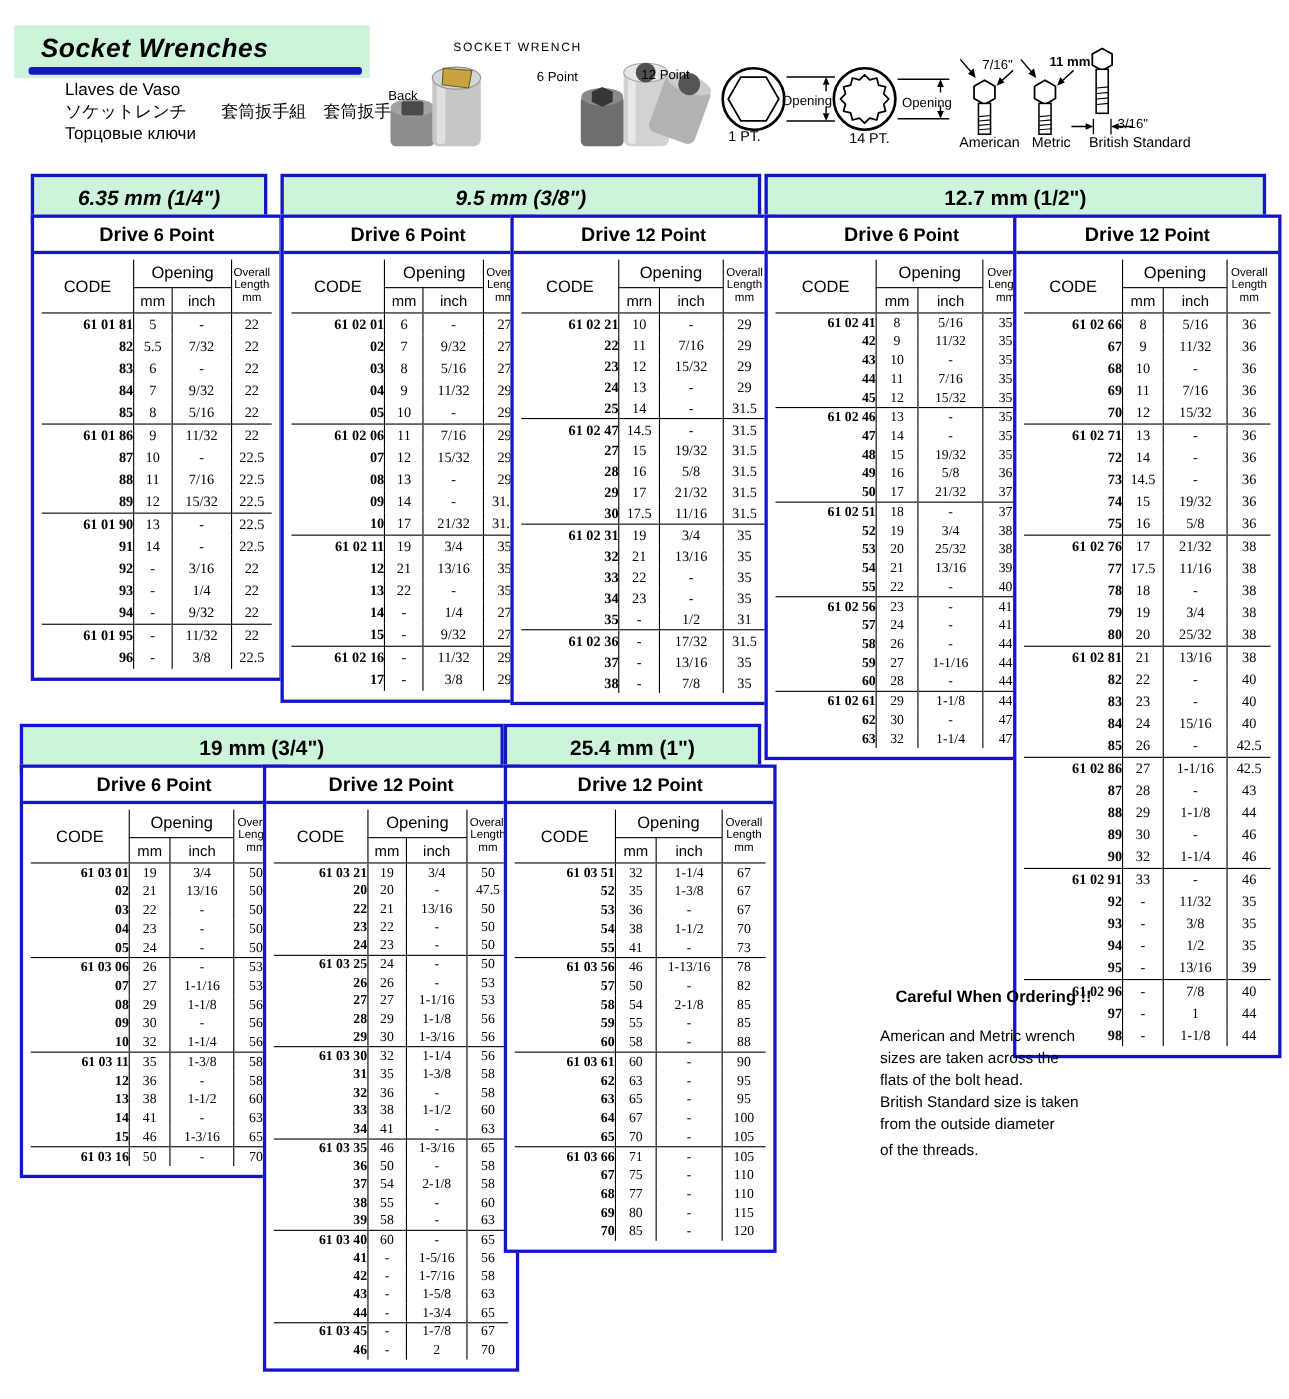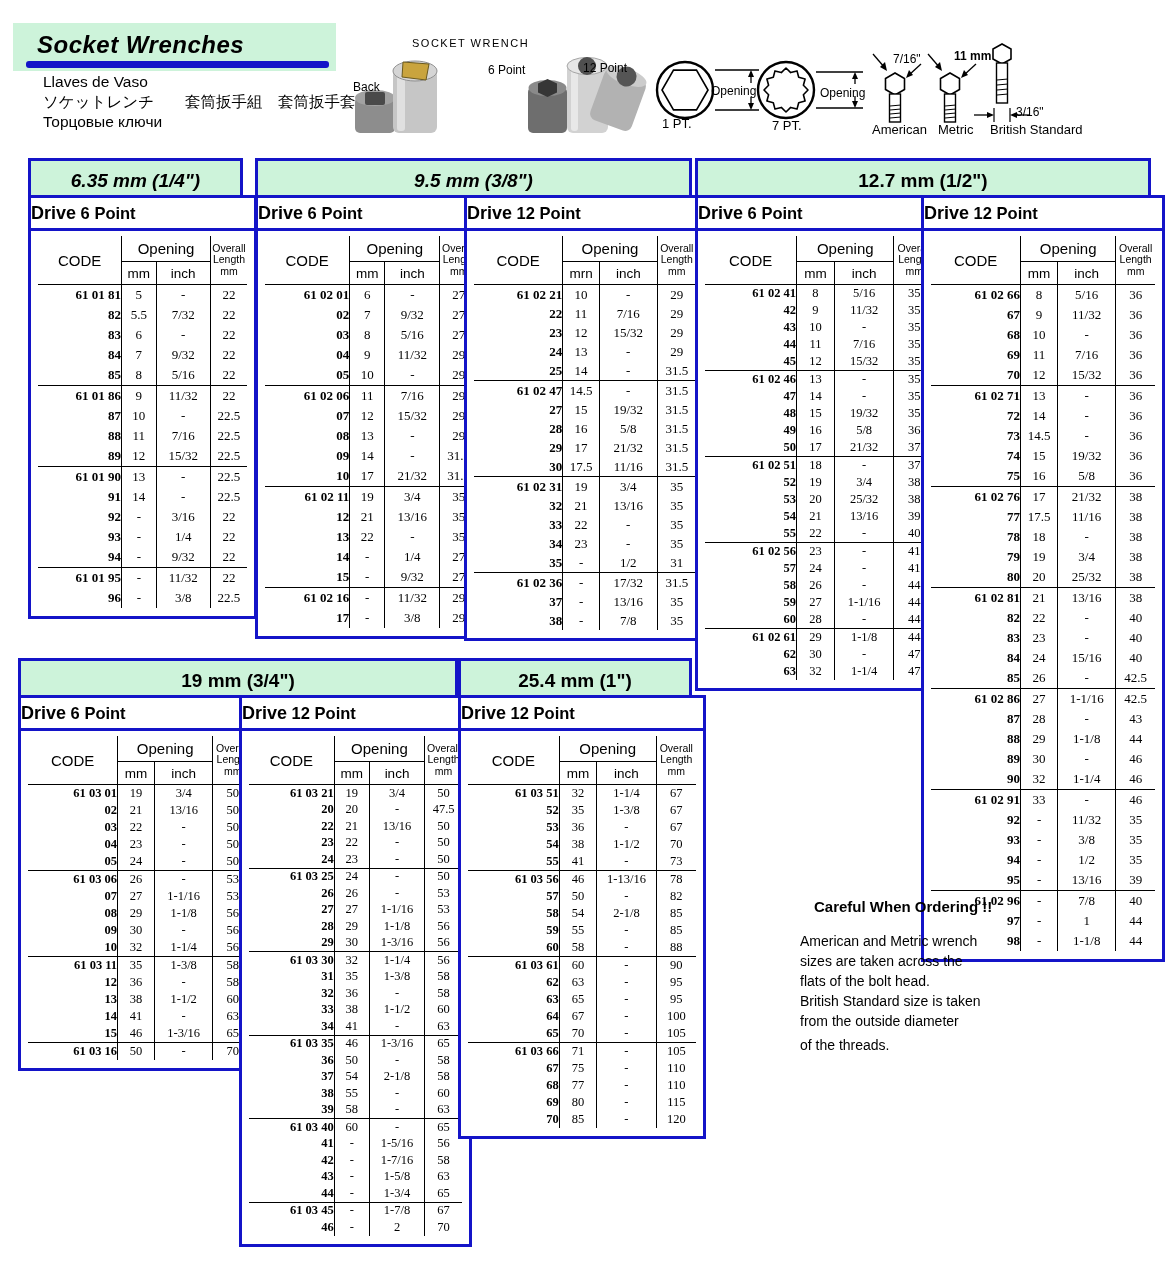--- a/index.html
+++ b/index.html
@@ -2,29 +2,29 @@
 <html><head>
 <meta charset="utf-8">
 <style>
   html,body{margin:0;padding:0;}
   body{width:1172px;height:1272px;background:#fff;color:#000;font-family:"Liberation Sans","DejaVu Sans",sans-serif;}
   .page{position:relative;width:1172px;height:1272px;background:#fff;overflow:hidden;padding-left:18px;}
   .page > *{position:absolute;}
   .title-box{background:#cdf3da;height:48px;}
   .page-title{display:block;padding-left:24px;font-size:24px;font-weight:bold;font-style:italic;line-height:44px;letter-spacing:.5px;}
   .title-underline{position:absolute;left:13px;bottom:3px;width:303px;height:7px;background:#1414c8;border-radius:3px;}
-  .subtitles{font-size:15.5px;line-height:19px;}
+  .subtitles{font-size:15.5px;line-height:19px;margin-left:16px;}
   .subtitles div{margin-bottom:1px;}
   .lbl{font-size:12px;white-space:nowrap;}
   .lbl.md{font-size:13px;}
   .lbl.caption{font-size:11px;letter-spacing:1.5px;}
   .size-title{background:#cdf3da;border:3px solid #1414c8;display:flex;align-items:center;justify-content:center;font-size:19px;font-weight:bold;height:40px;}
   .size-title.it{font-style:italic;}
   .subtable{background:#fff;border:3px solid #1414c8;padding:0 7px 8px 7px;}
-  .drive-bar{margin:0 -7px;border-bottom:3px solid #1414c8;text-align:left;font-weight:bold;padding:5px 0 4px;}
+  .drive-bar{margin:0 -7px;border-bottom:3px solid #1414c8;text-align:center;font-weight:bold;padding:5px 0 4px;}
   .drive-word{font-size:18px;}
   .drive-type{font-size:16.5px;}
   .spec-table{border-collapse:collapse;width:100%;table-layout:fixed;margin-top:5px;}
   .spec-table th{font-weight:normal;padding:0;text-align:center;}
   .spec-table td{padding:0;font-size:13px;}
   col.c-code{width:40%;} col.c-mm{width:16.5%;} col.c-inch{width:26%;} col.c-len{width:17.5%;}
   .v-r{border-right:1px solid #000;}
   .v-l{border-left:1px solid #000;}
   .h-code{font-size:15px;}
   .h-opening{font-size:15px;border-bottom:1px solid #000;height:25px;}
@@ -98,21 +98,21 @@
     <polygon points="153,42 148.4,46.7 150.1,53 143.7,54.7 142,61.1 135.7,59.4 131,64 126.3,59.4 120,61.1 118.3,54.7 111.9,53 113.6,46.7 109,42 113.6,37.3 111.9,31 118.3,29.3 120,22.9 126.3,24.6 131,20 135.7,24.6 142,22.9 143.7,29.3 150.1,31 148.4,37.3" fill="none" stroke="#000" stroke-width="1.6" stroke-linejoin="round"></polygon>
     <line x1="161" y1="24" x2="208" y2="24" stroke="#000" stroke-width="1.3"></line>
     <line x1="161" y1="60" x2="208" y2="60" stroke="#000" stroke-width="1.3"></line>
     <line x1="200" y1="31" x2="200" y2="36" stroke="#000" stroke-width="1.3"></line>
     <polygon points="200,24 197,31 203,31" fill="#000"></polygon>
     <line x1="200" y1="48" x2="200" y2="53" stroke="#000" stroke-width="1.3"></line>
     <polygon points="200,60 197,53 203,53" fill="#000"></polygon>
   </svg>
   <span class="lbl md" style="left:662px;top:116px;">1 PT.</span>
   <span class="lbl" style="left:711px;top:84px;">Opening</span>
-  <span class="lbl md" style="left:772px;top:118px;">7 PT.</span>
+  <span class="lbl md" style="left:772px;top:118px;">14 PT.</span>
   <span class="lbl" style="left:820px;top:86px;">Opening</span>
 
   <svg style="left:868px;top:42px;" width="210" height="95" viewBox="0 0 210 95">
     <g>
       <polygon points="27,31 17.5,36.5 17.5,47.5 27,53 36.5,47.5 36.5,36.5" fill="#fff" stroke="#000" stroke-width="1.6"></polygon>
       <rect x="21.5" y="52" width="11" height="28" fill="#fff" stroke="#000" stroke-width="1.4"></rect>
       <line x1="22" y1="64" x2="33" y2="63" stroke="#000"></line>
         <line x1="22" y1="68" x2="33" y2="67" stroke="#000"></line>
       <line x1="22" y1="72" x2="33" y2="71" stroke="#000"></line>
         <line x1="22" y1="76" x2="33" y2="75" stroke="#000"></line>

